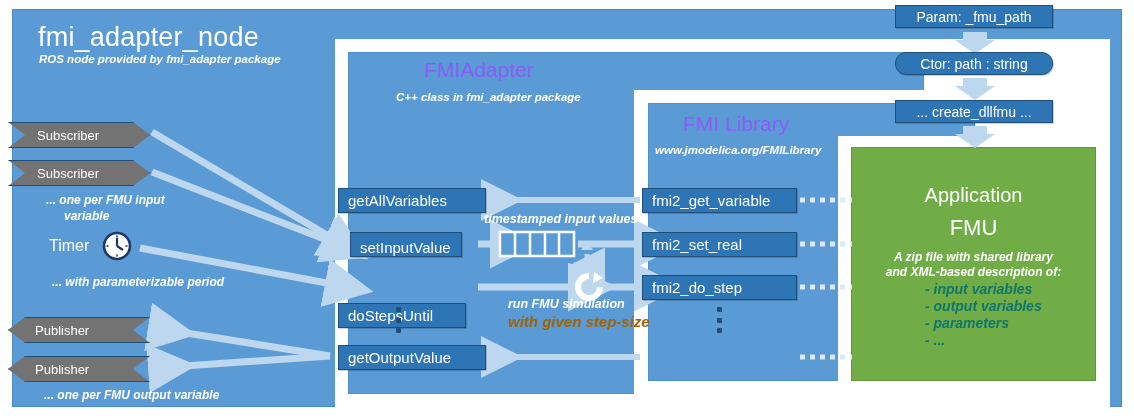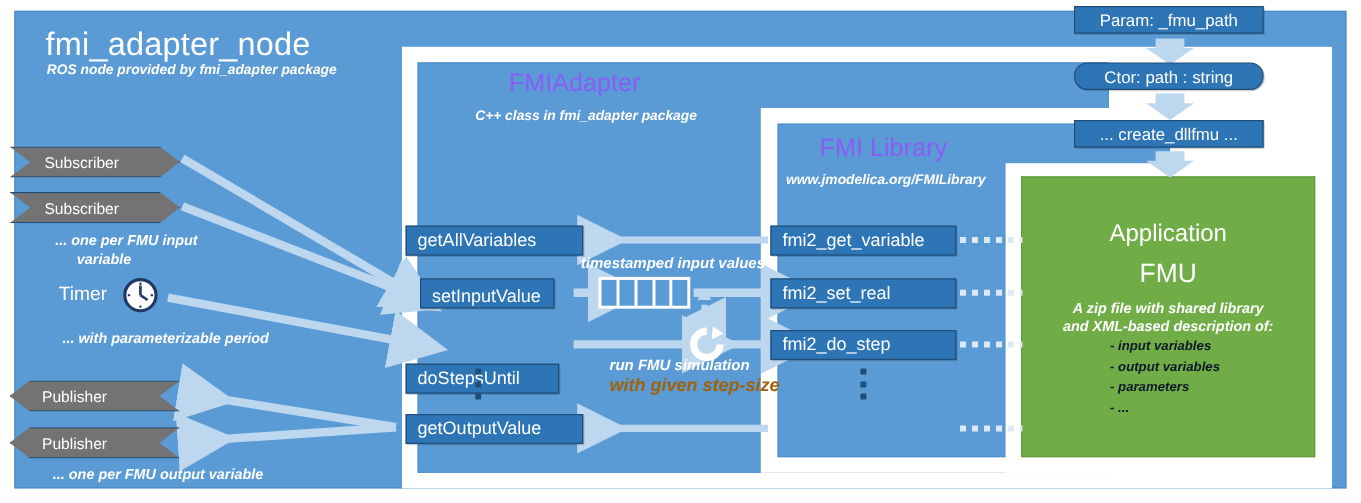--- a/index.html
+++ b/index.html
@@ -118,21 +118,21 @@
   <div class="abs fmilib"></div>
   <div class="abs title-md" style="left:683px;top:112px;">FMI Library</div>
   <div class="abs sub-it" style="left:655px;top:144px;">www.jmodelica.org/FMILibrary</div>
 
   <div class="abs white-box-3"></div>
   <div class="abs appfmu"></div>
   <div class="abs" style="left:851px;top:184px;width:245px;text-align:center;color:#fff;font-size:20px;">Application</div>
   <div class="abs" style="left:851px;top:215px;width:245px;text-align:center;color:#fff;font-size:22px;">FMU</div>
   <div class="abs" style="left:851px;top:250px;width:245px;text-align:center;color:#fff;font-size:12px;font-style:italic;font-weight:bold;">A zip file with shared library</div>
   <div class="abs" style="left:851px;top:265px;width:245px;text-align:center;color:#fff;font-size:12px;font-style:italic;font-weight:bold;">and XML-based description of:</div>
-  <div class="abs" style="left:925px;top:281px;width:180px;color:#0f172a;font-size:11px;font-style:italic;font-weight:bold;line-height:17px;">
+  <div class="abs" style="left:925px;top:281px;width:180px;color:#0f766e;font-size:14px;font-style:italic;font-weight:bold;line-height:17px;">
     <div>- input variables</div>
     <div>- output variables</div>
     <div>- parameters</div>
     <div>- ...</div>
   </div>
 
   <svg class="overlay" viewBox="0 0 1134 419">
     <defs>
       <marker id="ah" markerWidth="7" markerHeight="7" refX="1" refY="3.5" orient="auto">
         <polygon points="0,0 7,3.5 0,7" fill="#bdd7ee"></polygon>

